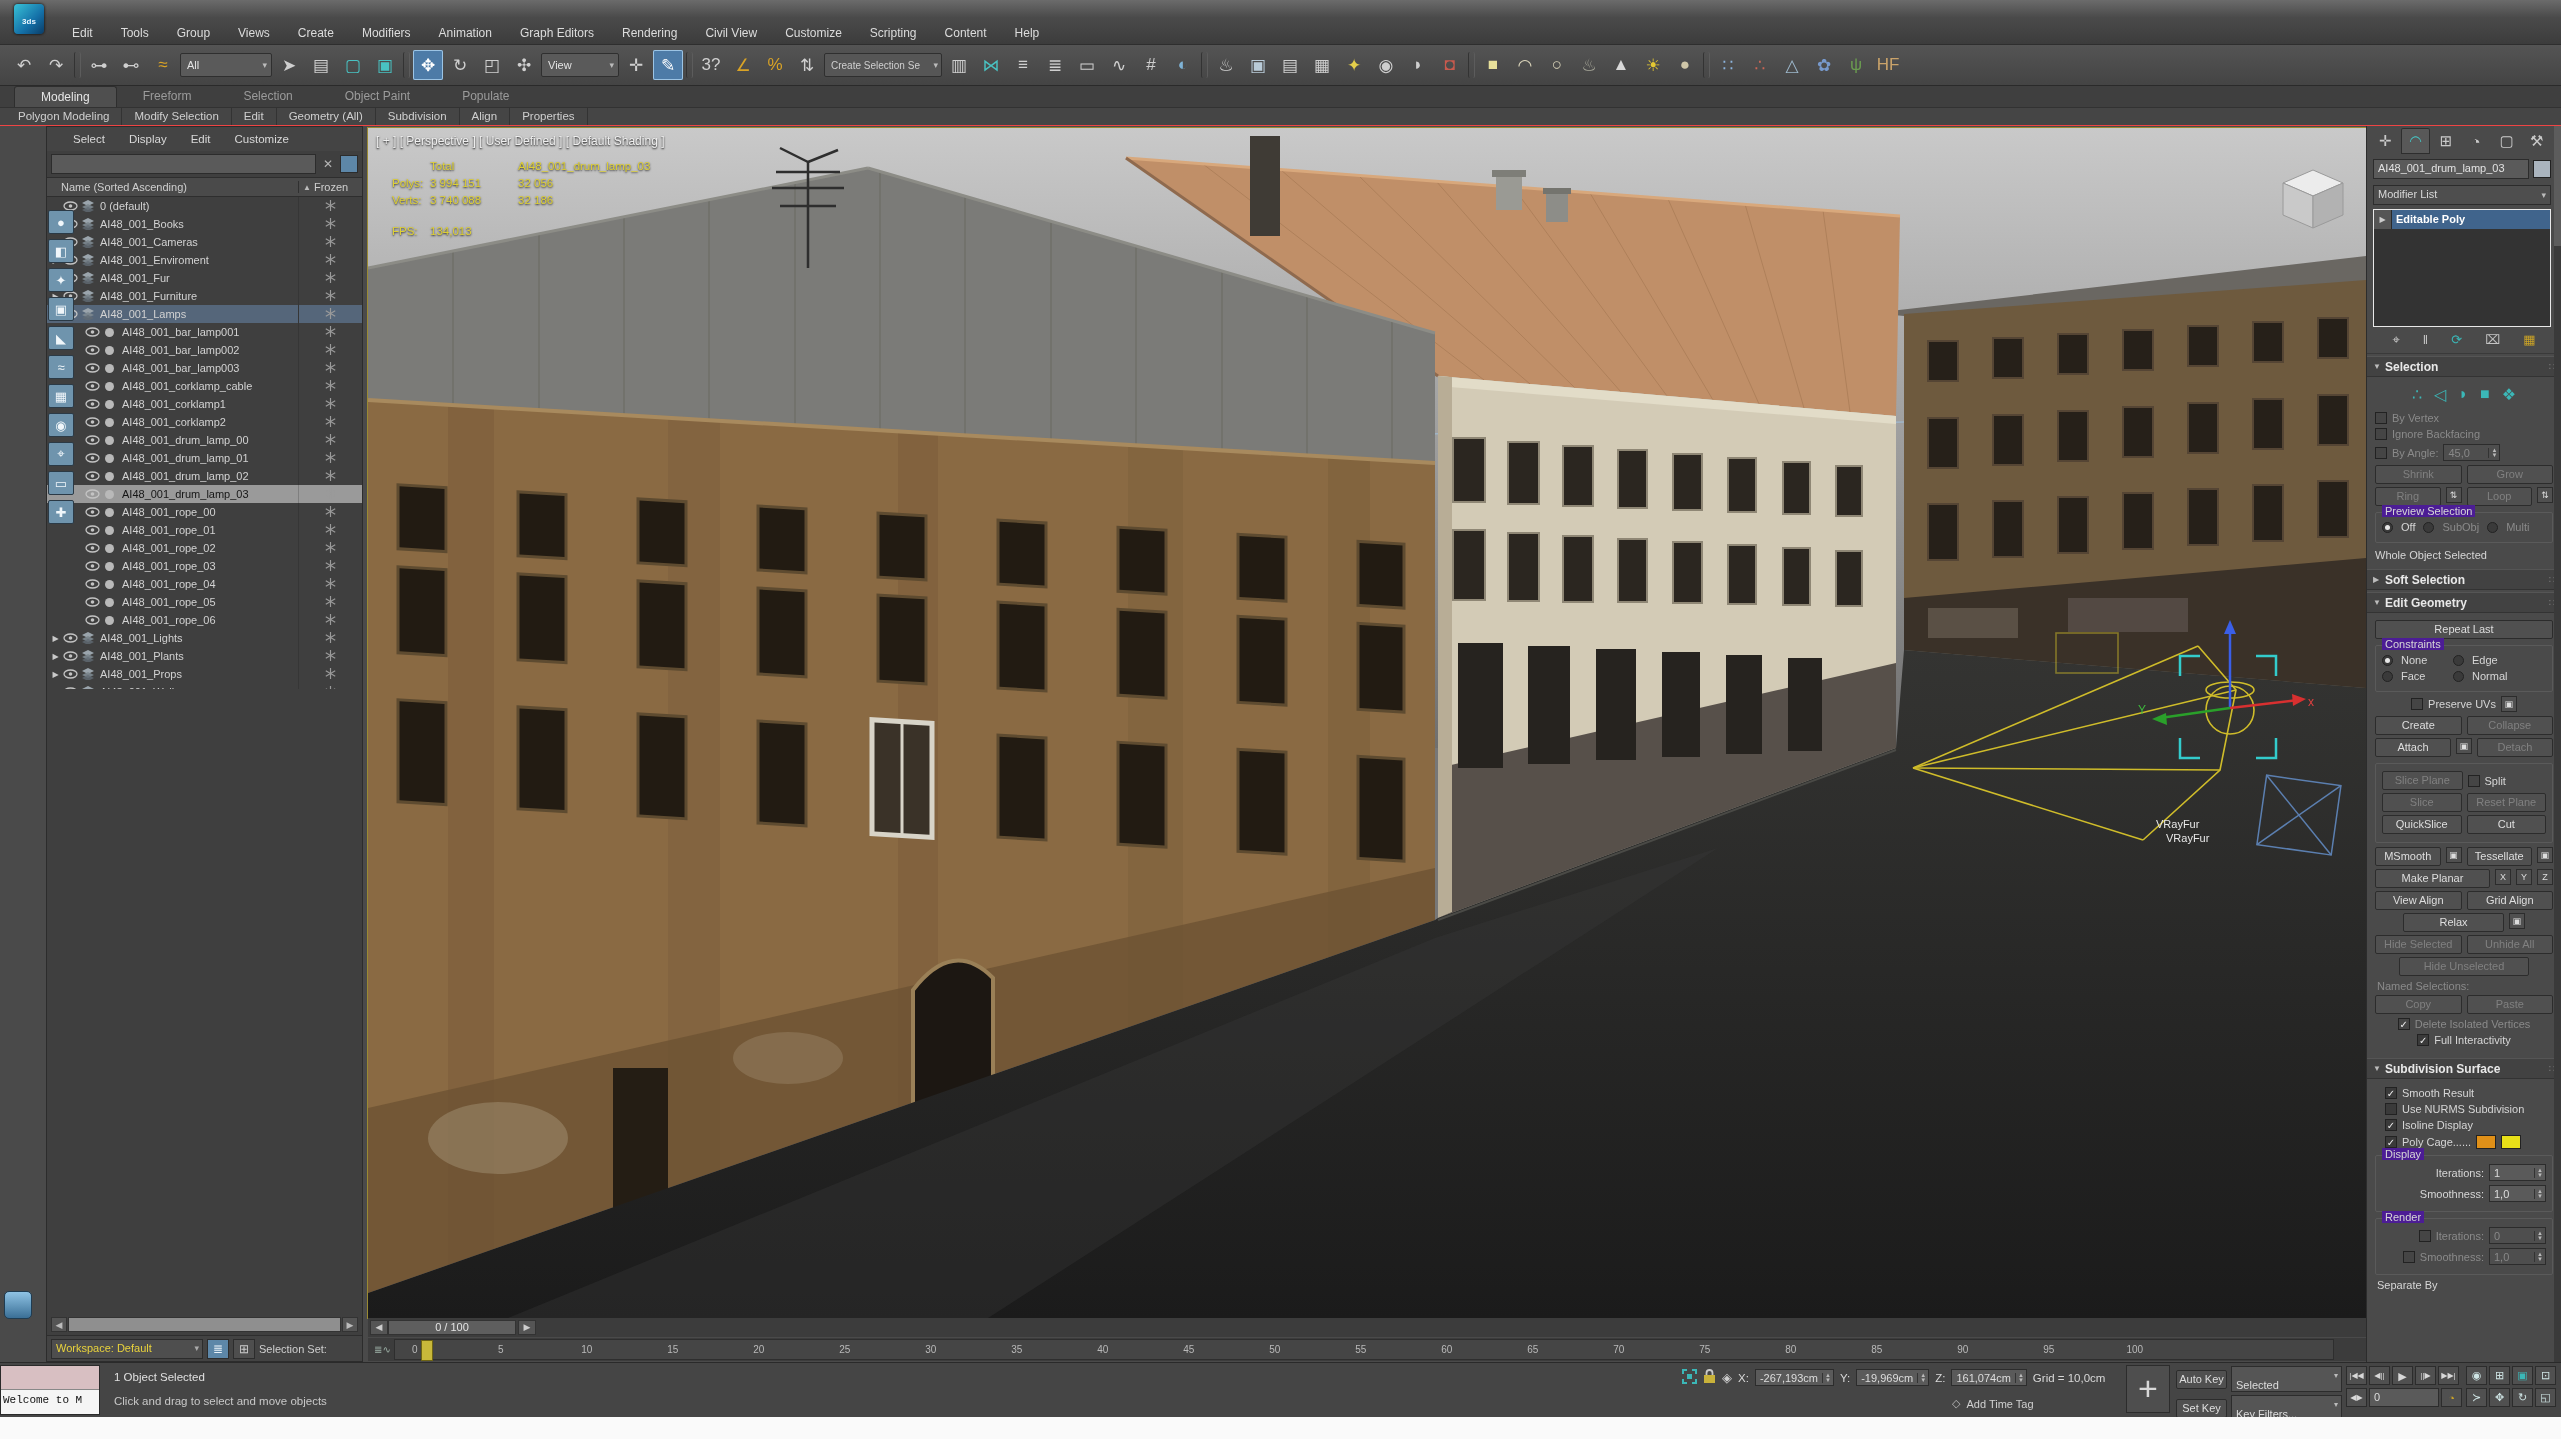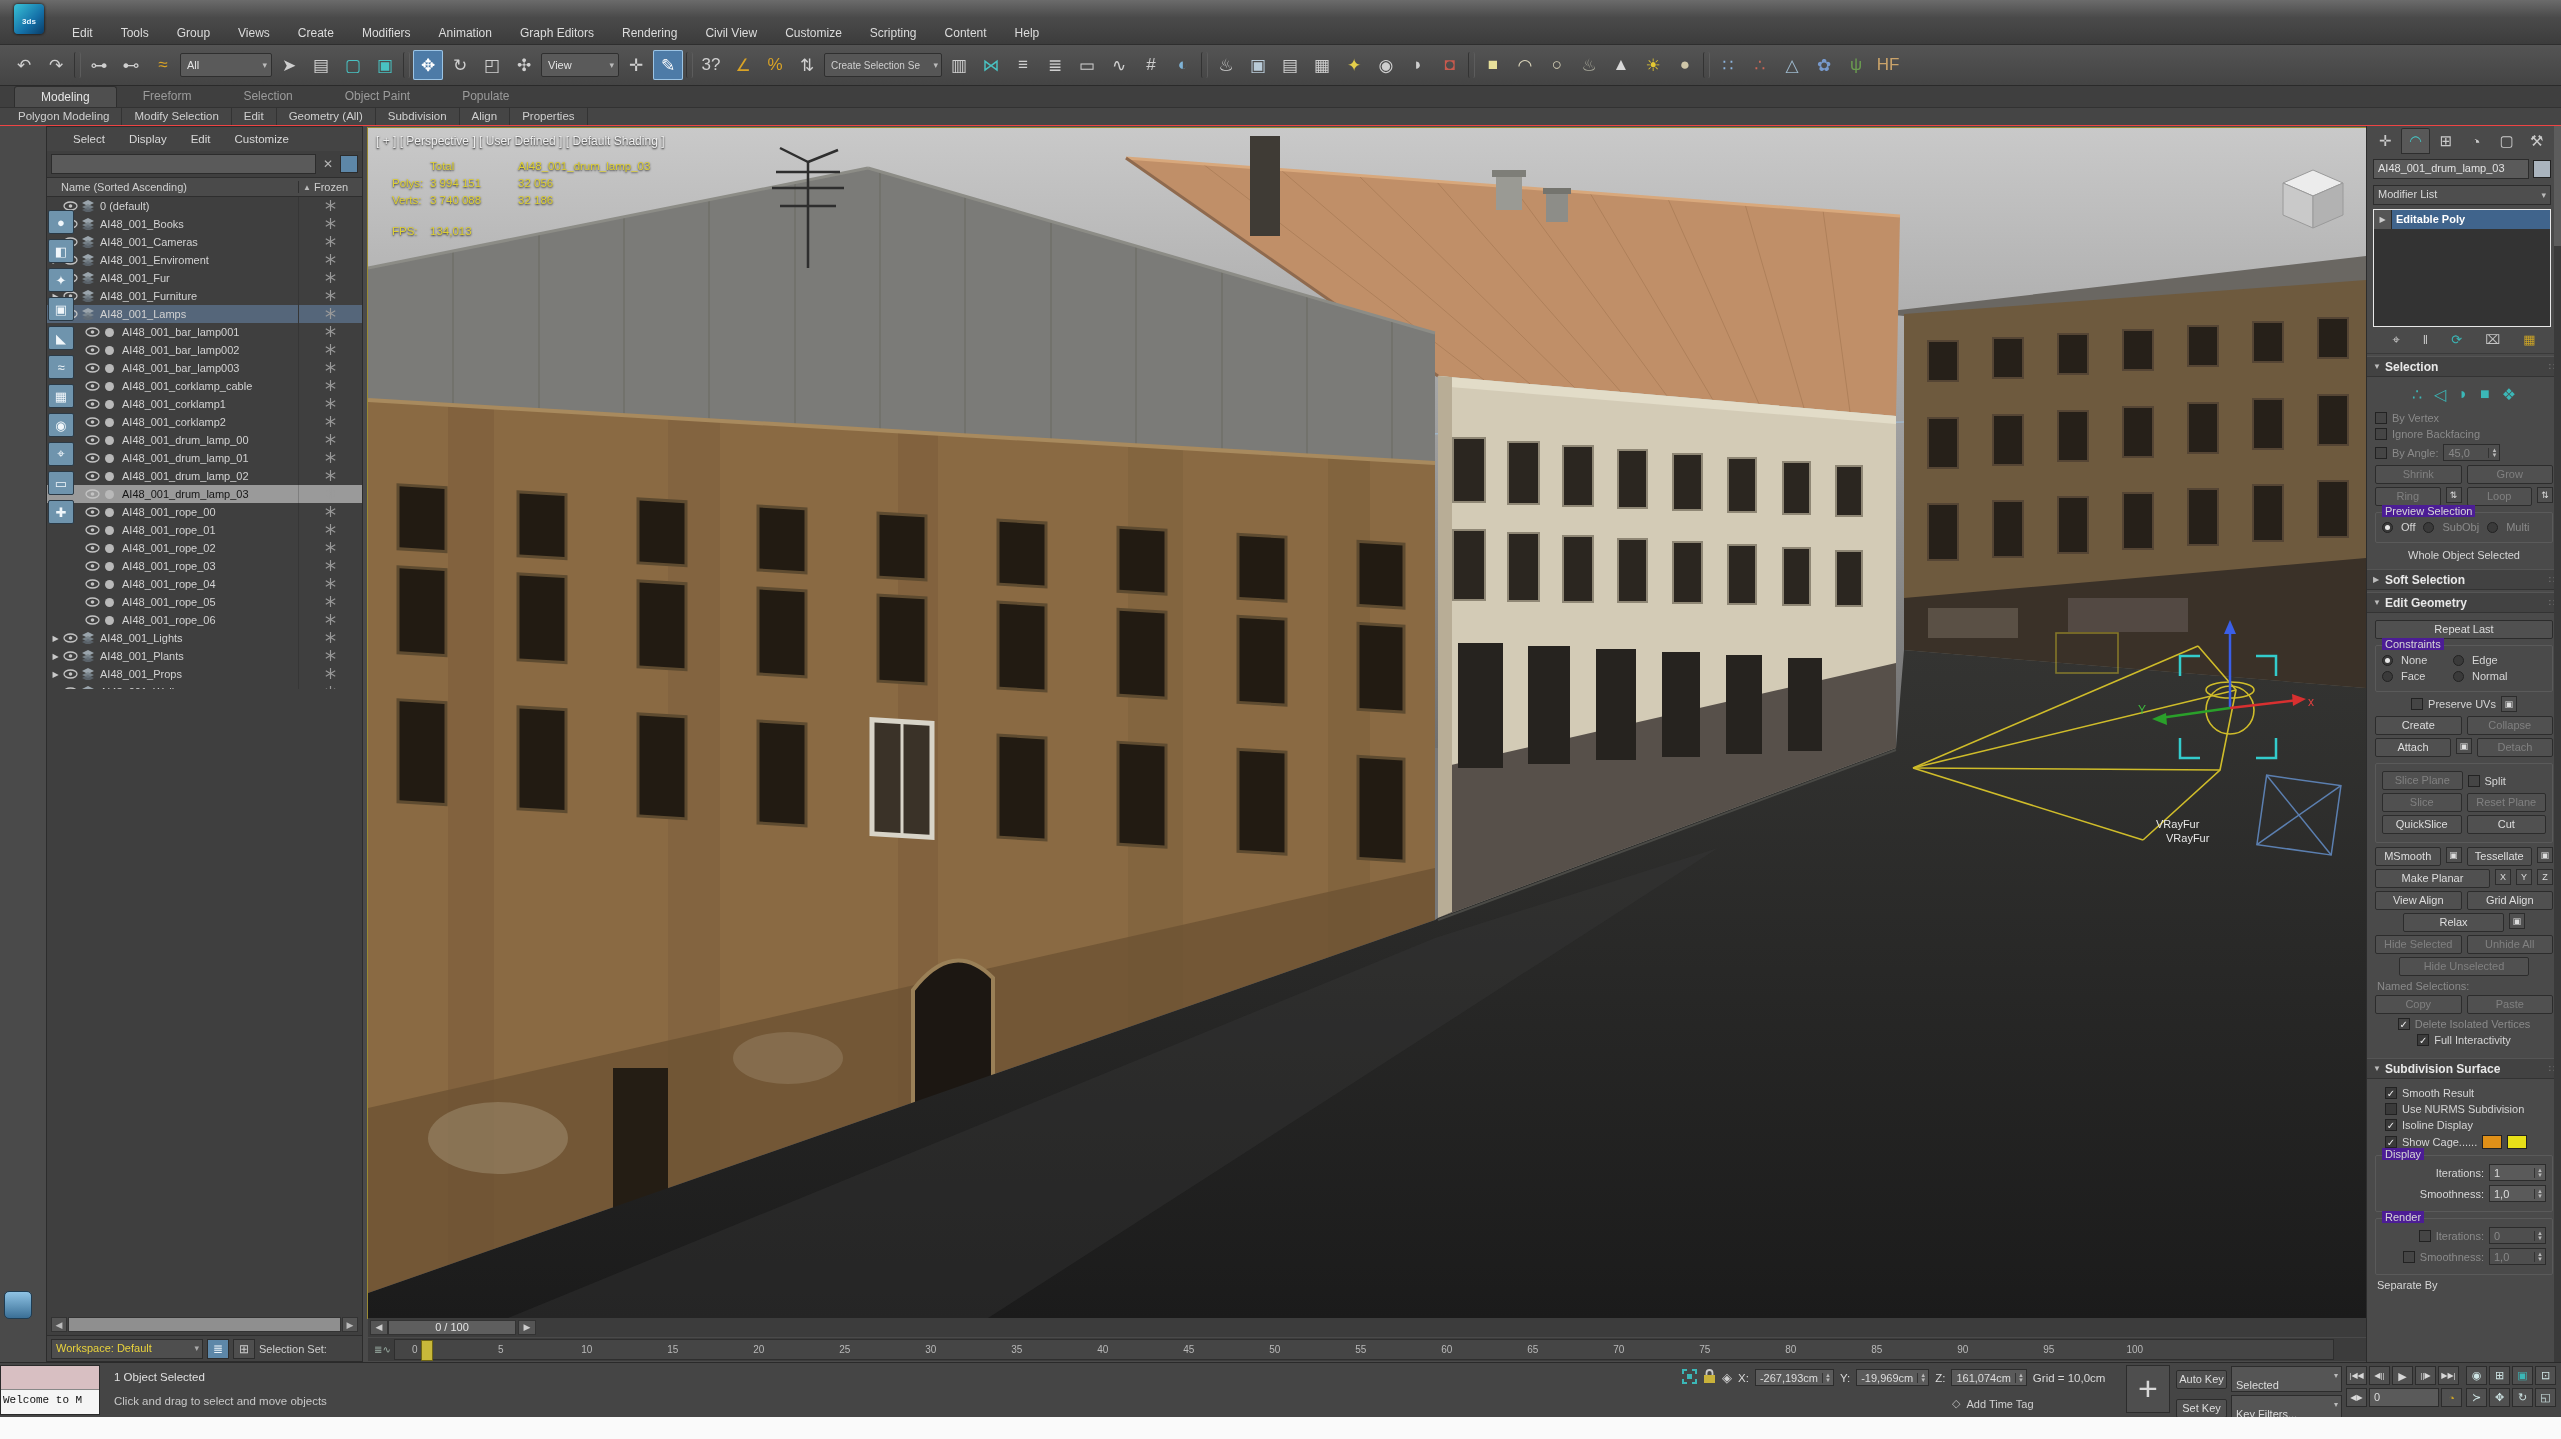--- a/index.html
+++ b/index.html
@@ -130,21 +130,21 @@
   .rad { width:11px; height:11px; border-radius:50%; background:#3a3a3a; border:1px solid #222; flex:none; position:relative; }
   .rad.on::before { content:""; position:absolute; inset:2px; border-radius:50%; background:#e8e8e8; }
   .grp { border:1px solid #5a5a5a; border-radius:2px; margin:6px 0 4px 0; padding:4px 6px 5px 6px; position:relative; }
   .grp > .gt { position:absolute; top:-8px; left:6px; background:#4c1d95; padding:0 3px; color:#d6d6d6; }
   .spinfld { display:inline-flex; height:17px; background:#5a5a5a; border:1px solid #2c2c2c; color:#ddd; align-items:center; }
   .spinfld .v { padding:0 4px; min-width:44px; }
   .spinfld .sp { width:11px; display:flex; flex-direction:column; font-size:6px; color:#bbb; line-height:5px; text-align:center; border-left:1px solid #333; }
   .spinfld.dis { background:#4e4e4e; } .spinfld.dis .v { color:#888; }
   .subicons { display:flex; justify-content:center; gap:12px; margin:4px 0 8px 0; }
   .subicons span { font-size:16px; color:#3bb7b7; }
-  .center { text-align:center; }
+  .center { }
   .sw { width:20px; height:14px; border:1px solid #222; display:inline-block; }
 
   
   #tslider { position:absolute; left:368px; top:1318px; width:1998px; height:19px; background:#3c3c3c; display:flex; align-items:center; }
   #tslider .sb { width:18px; height:15px; background:#555; border:1px solid #333; color:#ccc; font-size:9px; text-align:center; line-height:13px; margin-left:2px; }
   #ts-box { width:128px; height:15px; background:#5e5e5e; border:1px solid #333; color:#e4e4e4; text-align:center; line-height:13px; font-size:11px; }
   #ruler { position:absolute; left:368px; top:1338px; width:1998px; height:23px; background:#3c3c3c; display:flex; align-items:center; }
   #ruler .mk { font-size:10px; color:#9fb3a9; margin:0 3px 0 6px; }
   #ruler-track { position:relative; width:1940px; height:21px; background:#454545; border:1px solid #2e2e2e; }
   #ticks { position:absolute; left:0; top:0; width:1760px; height:21px; display:flex; justify-content:space-between; }
@@ -1620,21 +1620,21 @@
       <div class="chkrow" style="margin-left:10px;">
             <span class="chk"></span>
             <span class="lab">Use NURMS Subdivision</span>
           </div>
       <div class="chkrow" style="margin-left:10px;">
             <span class="chk on"></span>
             <span class="lab">Isoline Display</span>
           </div>
       <div class="chkrow" style="margin-left:10px;">
             <span class="chk on"></span>
-            <span class="lab">Show Cage......</span>
+            <span class="lab">Poly Cage......</span>
         <span class="sw" id="cage-sw1" style="background: rgb(224, 144, 24);"></span>
         <span class="sw" id="cage-sw2" style="background: rgb(232, 224, 24);"></span>
           </div>
       <div class="grp">
             <span class="gt">Display</span>
         <div class="chkrow" style="justify-content:flex-end;">
               <span class="lab">Iterations:</span>
           <span class="spinfld">
                 <span class="v">1</span>
                 <span class="sp">

